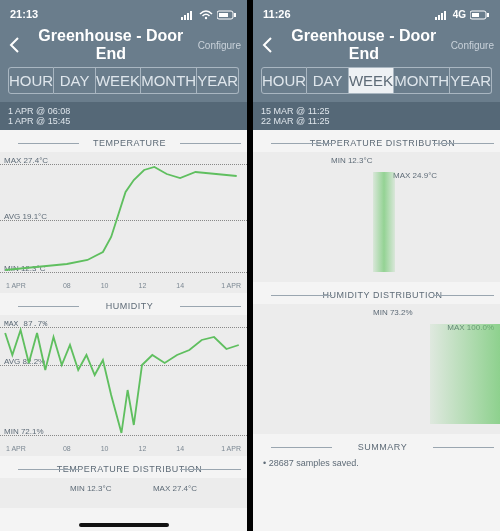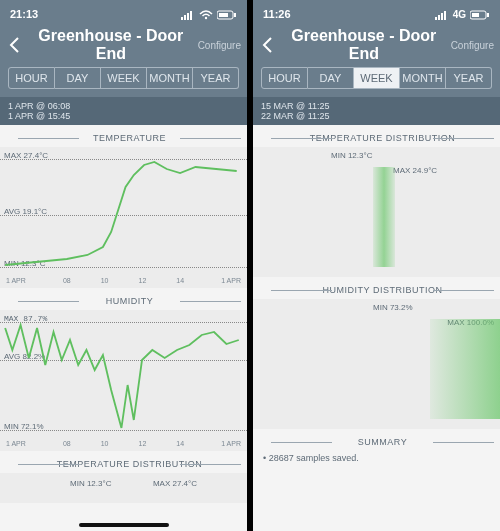--- a/index.html
+++ b/index.html
@@ -11,21 +11,21 @@
   .status .right{display:flex;align-items:center;gap:4px;}
   .sig-icon svg,.wifi-icon svg,.batt-icon svg,.net-label{display:inline-block;vertical-align:middle;}
   .net-label{font-size:10px;font-weight:600;}
   
   .header{background:#6a7d8c;color:#fff;display:flex;align-items:center;height:34px;padding:0 6px;}
   .back{width:18px;height:18px;}
   .title{flex:1;text-align:center;font-size:16px;font-weight:600;}
   .configure{font-size:10px;color:#c9d2da;}
   
   .tabs{background:#6a7d8c;padding:5px 8px 8px 8px;display:flex;gap:0;}
-  .tab{flex:1;border:1px solid #a9b6c1;color:#dfe6ec;font-size:11px;text-align:center;padding:4px 0;background:transparent;}
+  .tab{flex:1;border:1px solid #a9b6c1;color:#dfe6ec;font-size:15px;text-align:center;padding:4px 0;background:transparent;}
   .tab+.tab{border-left:none;}
   .tab:first-child{border-radius:3px 0 0 3px;}
   .tab:last-child{border-radius:0 3px 3px 0;}
   .tab.active{background:#eef1f4;color:#5e6b77;}
   
   .dates{background:#556877;color:#dfe6ec;font-size:9px;display:flex;justify-content:space-between;padding:4px 8px;flex-direction:column;}
   
   .content{flex:1;overflow:hidden;position:relative;}
   .section-title{font-size:9px;color:#5e6b77;text-align:center;letter-spacing:0.5px;margin:8px 0 4px 12px;position:relative;}
   .section-title:before,.section-title:after{content:"";position:absolute;top:50%;width:26%;border-top:1px solid #9aa6b0;}

